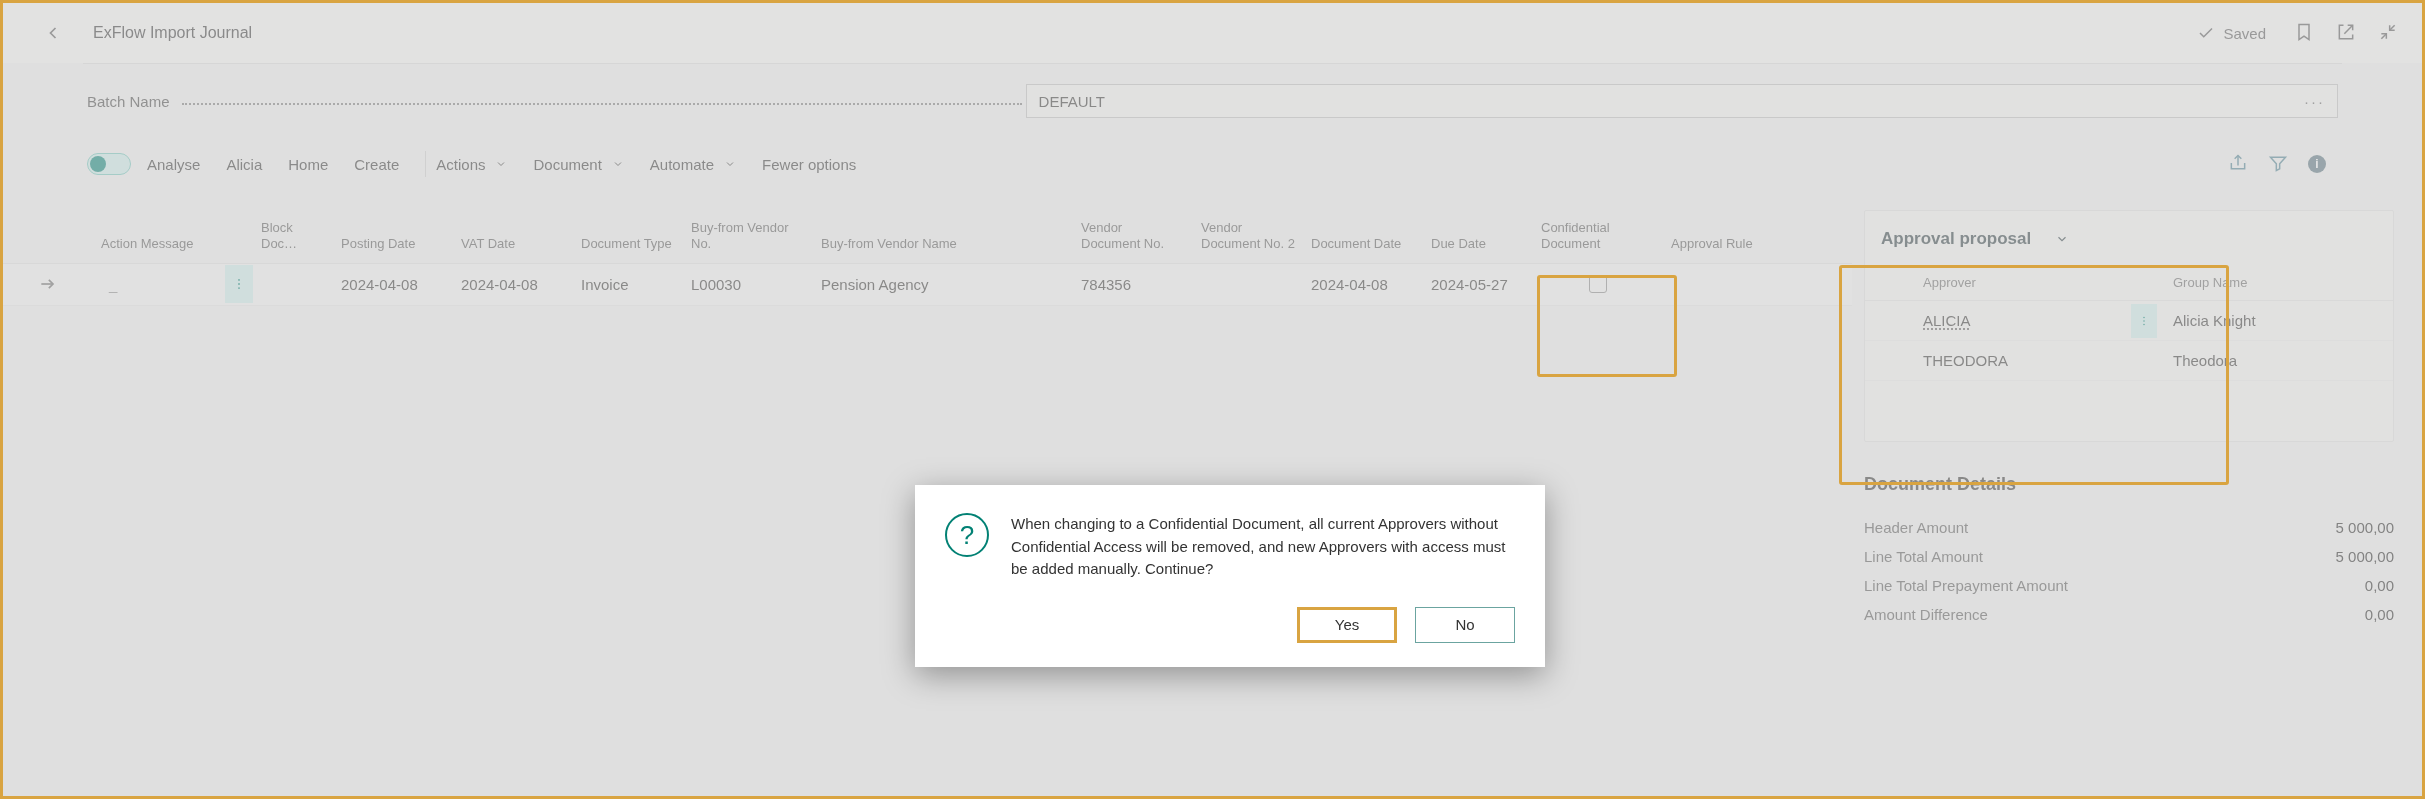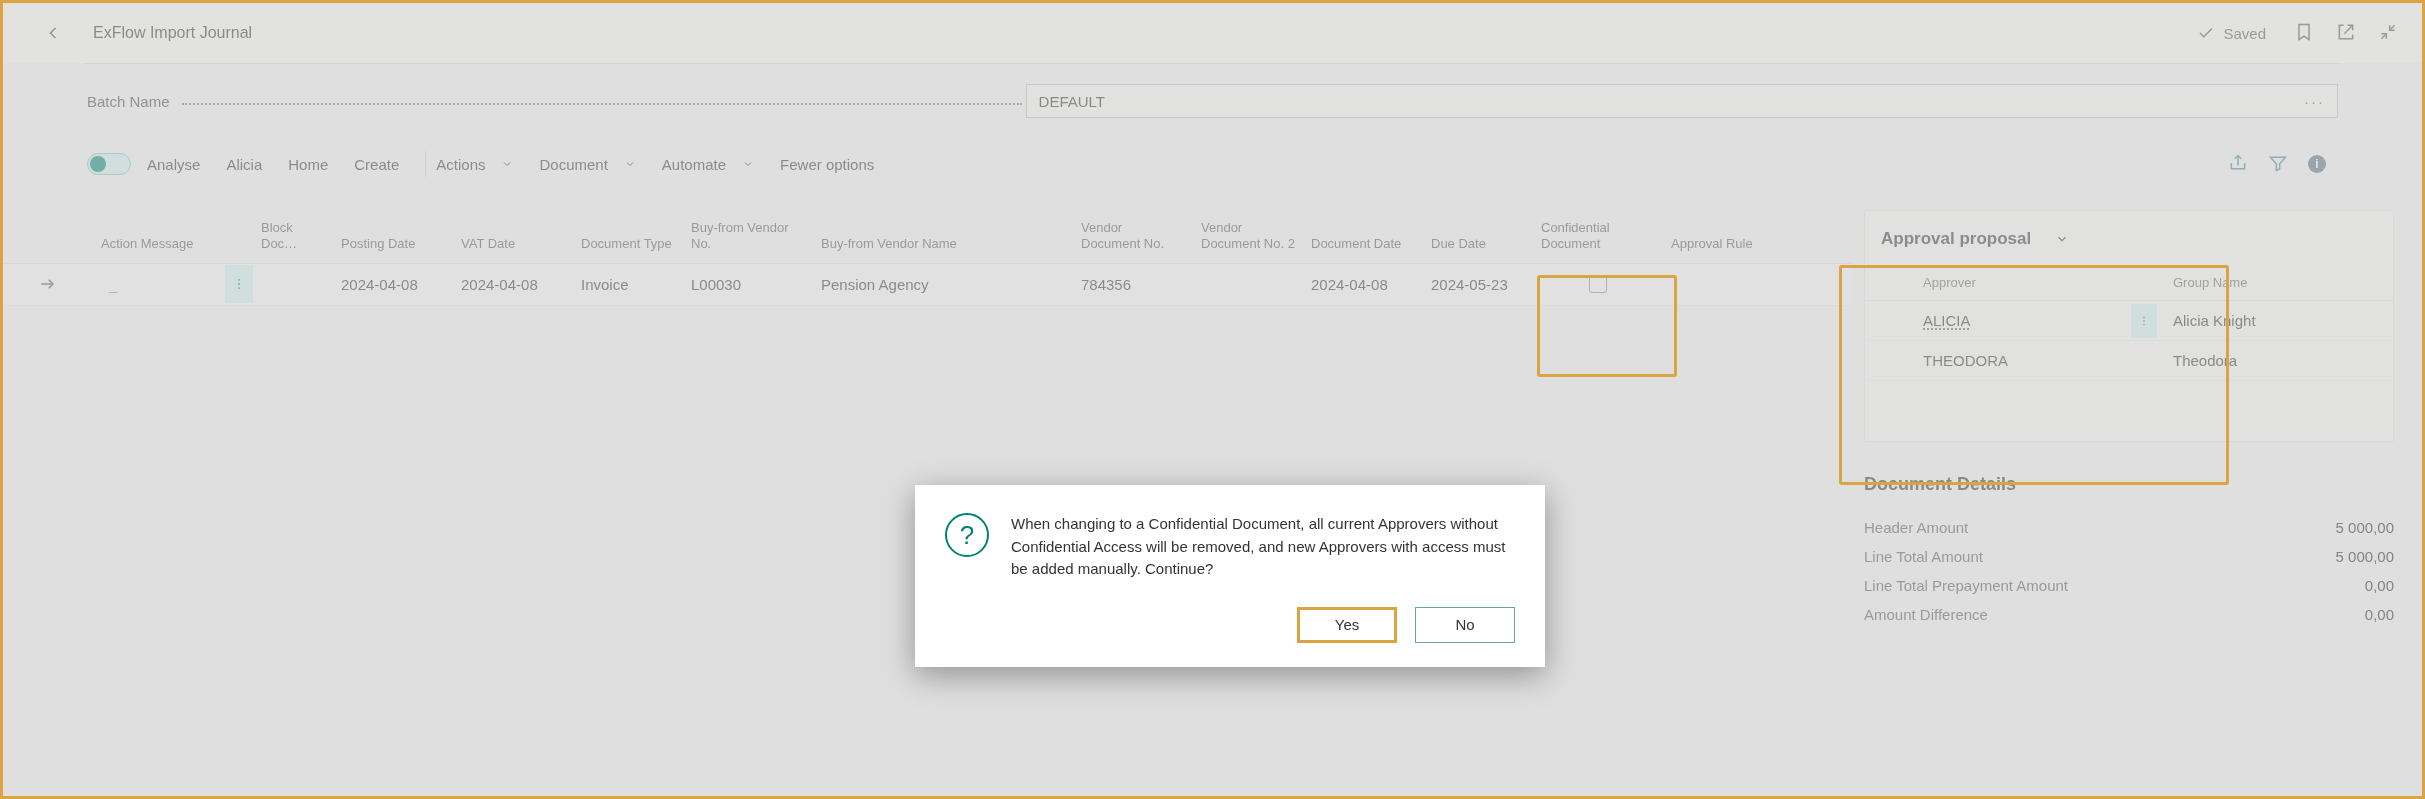--- a/index.html
+++ b/index.html
@@ -117,21 +117,21 @@
   .tog::after {
     content: '';
     position: absolute;
     left: 2px; top: 2px;
     width: 16px; height: 16px;
     border-radius: 50%;
     background: #028174;
   }
   .tb-item { margin-right: 26px; }
   .tb-sep { width: 1px; height: 26px; background: #cfcfcf; margin: 0 10px 0 0; }
-  .tb-dd { display: flex; align-items: center; gap: 16px; margin-right: 26px; }
+  .tb-dd { display: flex; align-items: center; gap: 10px; margin-right: 26px; }
   .tb-chev { width: 12px; height: 12px; }
   .tb-right { margin-left: auto; display: flex; gap: 20px; align-items: center; color: #4b7f90; padding-right: 12px;}
   .tb-right svg { width: 20px; height: 20px; }
   .info-dot {
     width: 18px; height: 18px; border-radius: 50%; background: #55707c; color:#fff;
     display:flex;align-items:center;justify-content:center;font-size:12px;font-weight:bold;
   }
   
   .table-wrap {
     margin-top: 22px;
@@ -402,21 +402,21 @@
           </div>
           <div></div>
           <div>2024-04-08</div>
           <div>2024-04-08</div>
           <div>Invoice</div>
           <div>L00030</div>
           <div>Pension Agency</div>
           <div>784356</div>
           <div></div>
           <div>2024-04-08</div>
-          <div>2024-05-23</div>
+          <div>2024-05-27</div>
           <div>
               <div class="chk"></div>
             </div>
           <div></div>
         </div>
       </div>
 
       <div class="side-panel">
         <div class="panel-box" style="position:relative;">
           <div class="panel-header">

